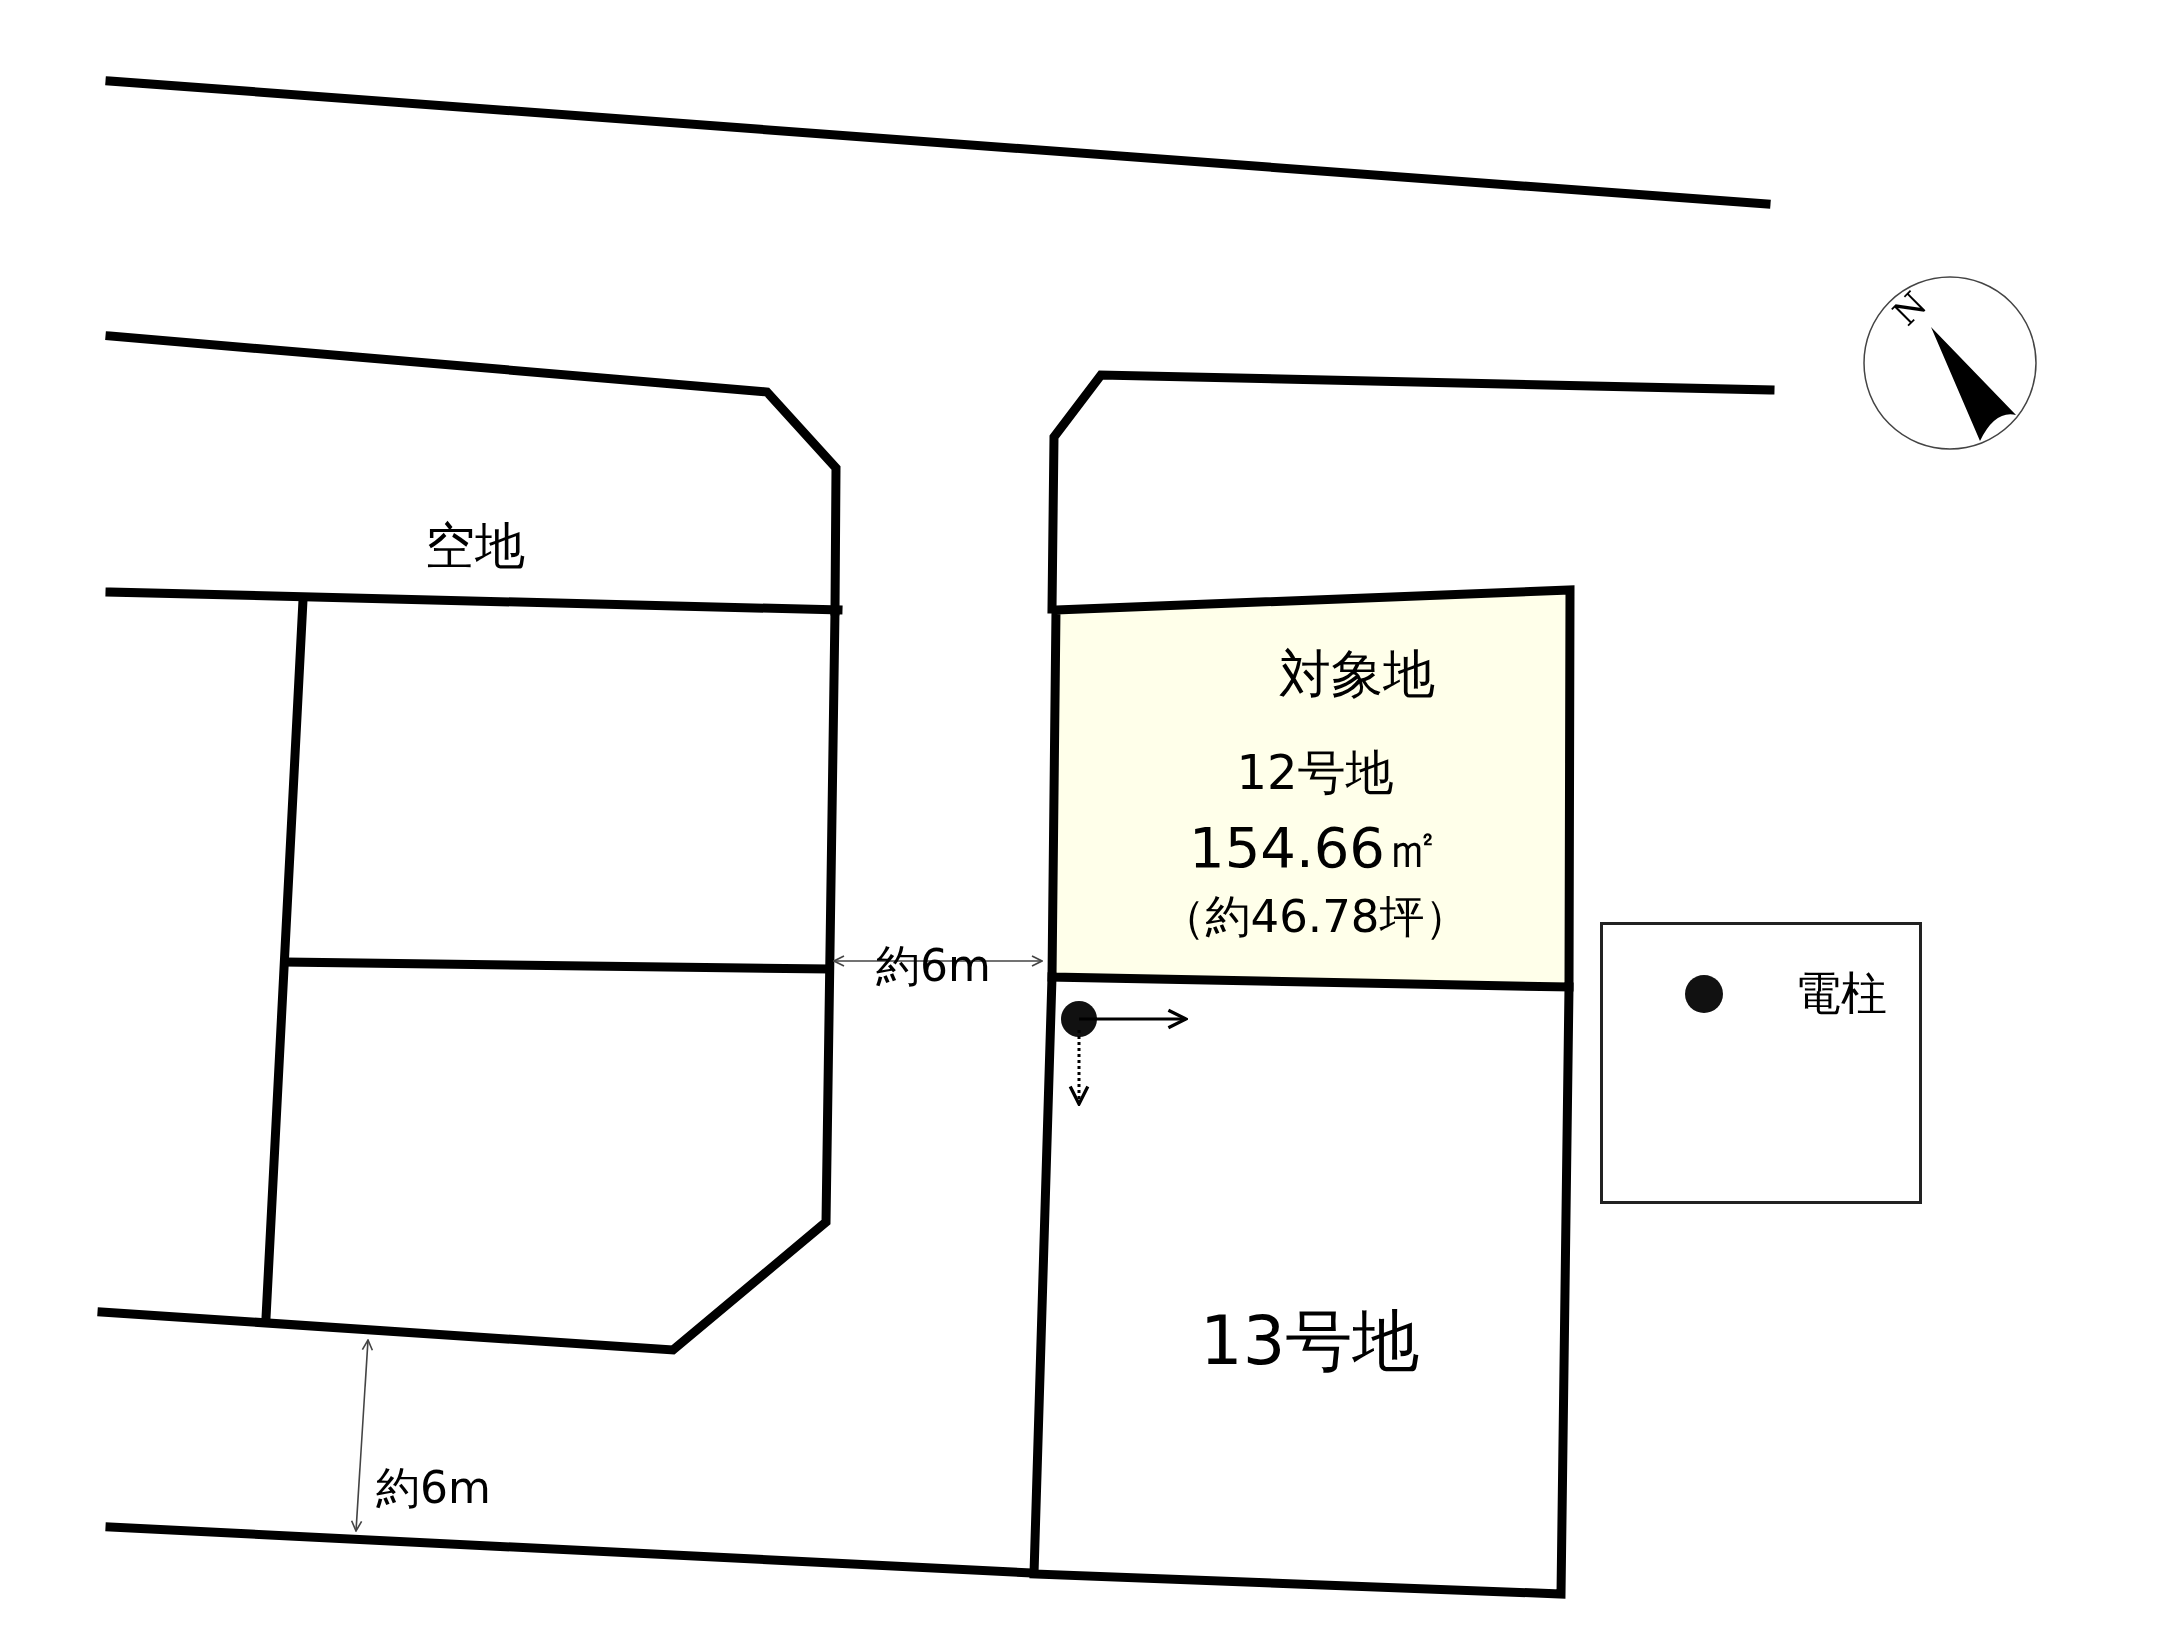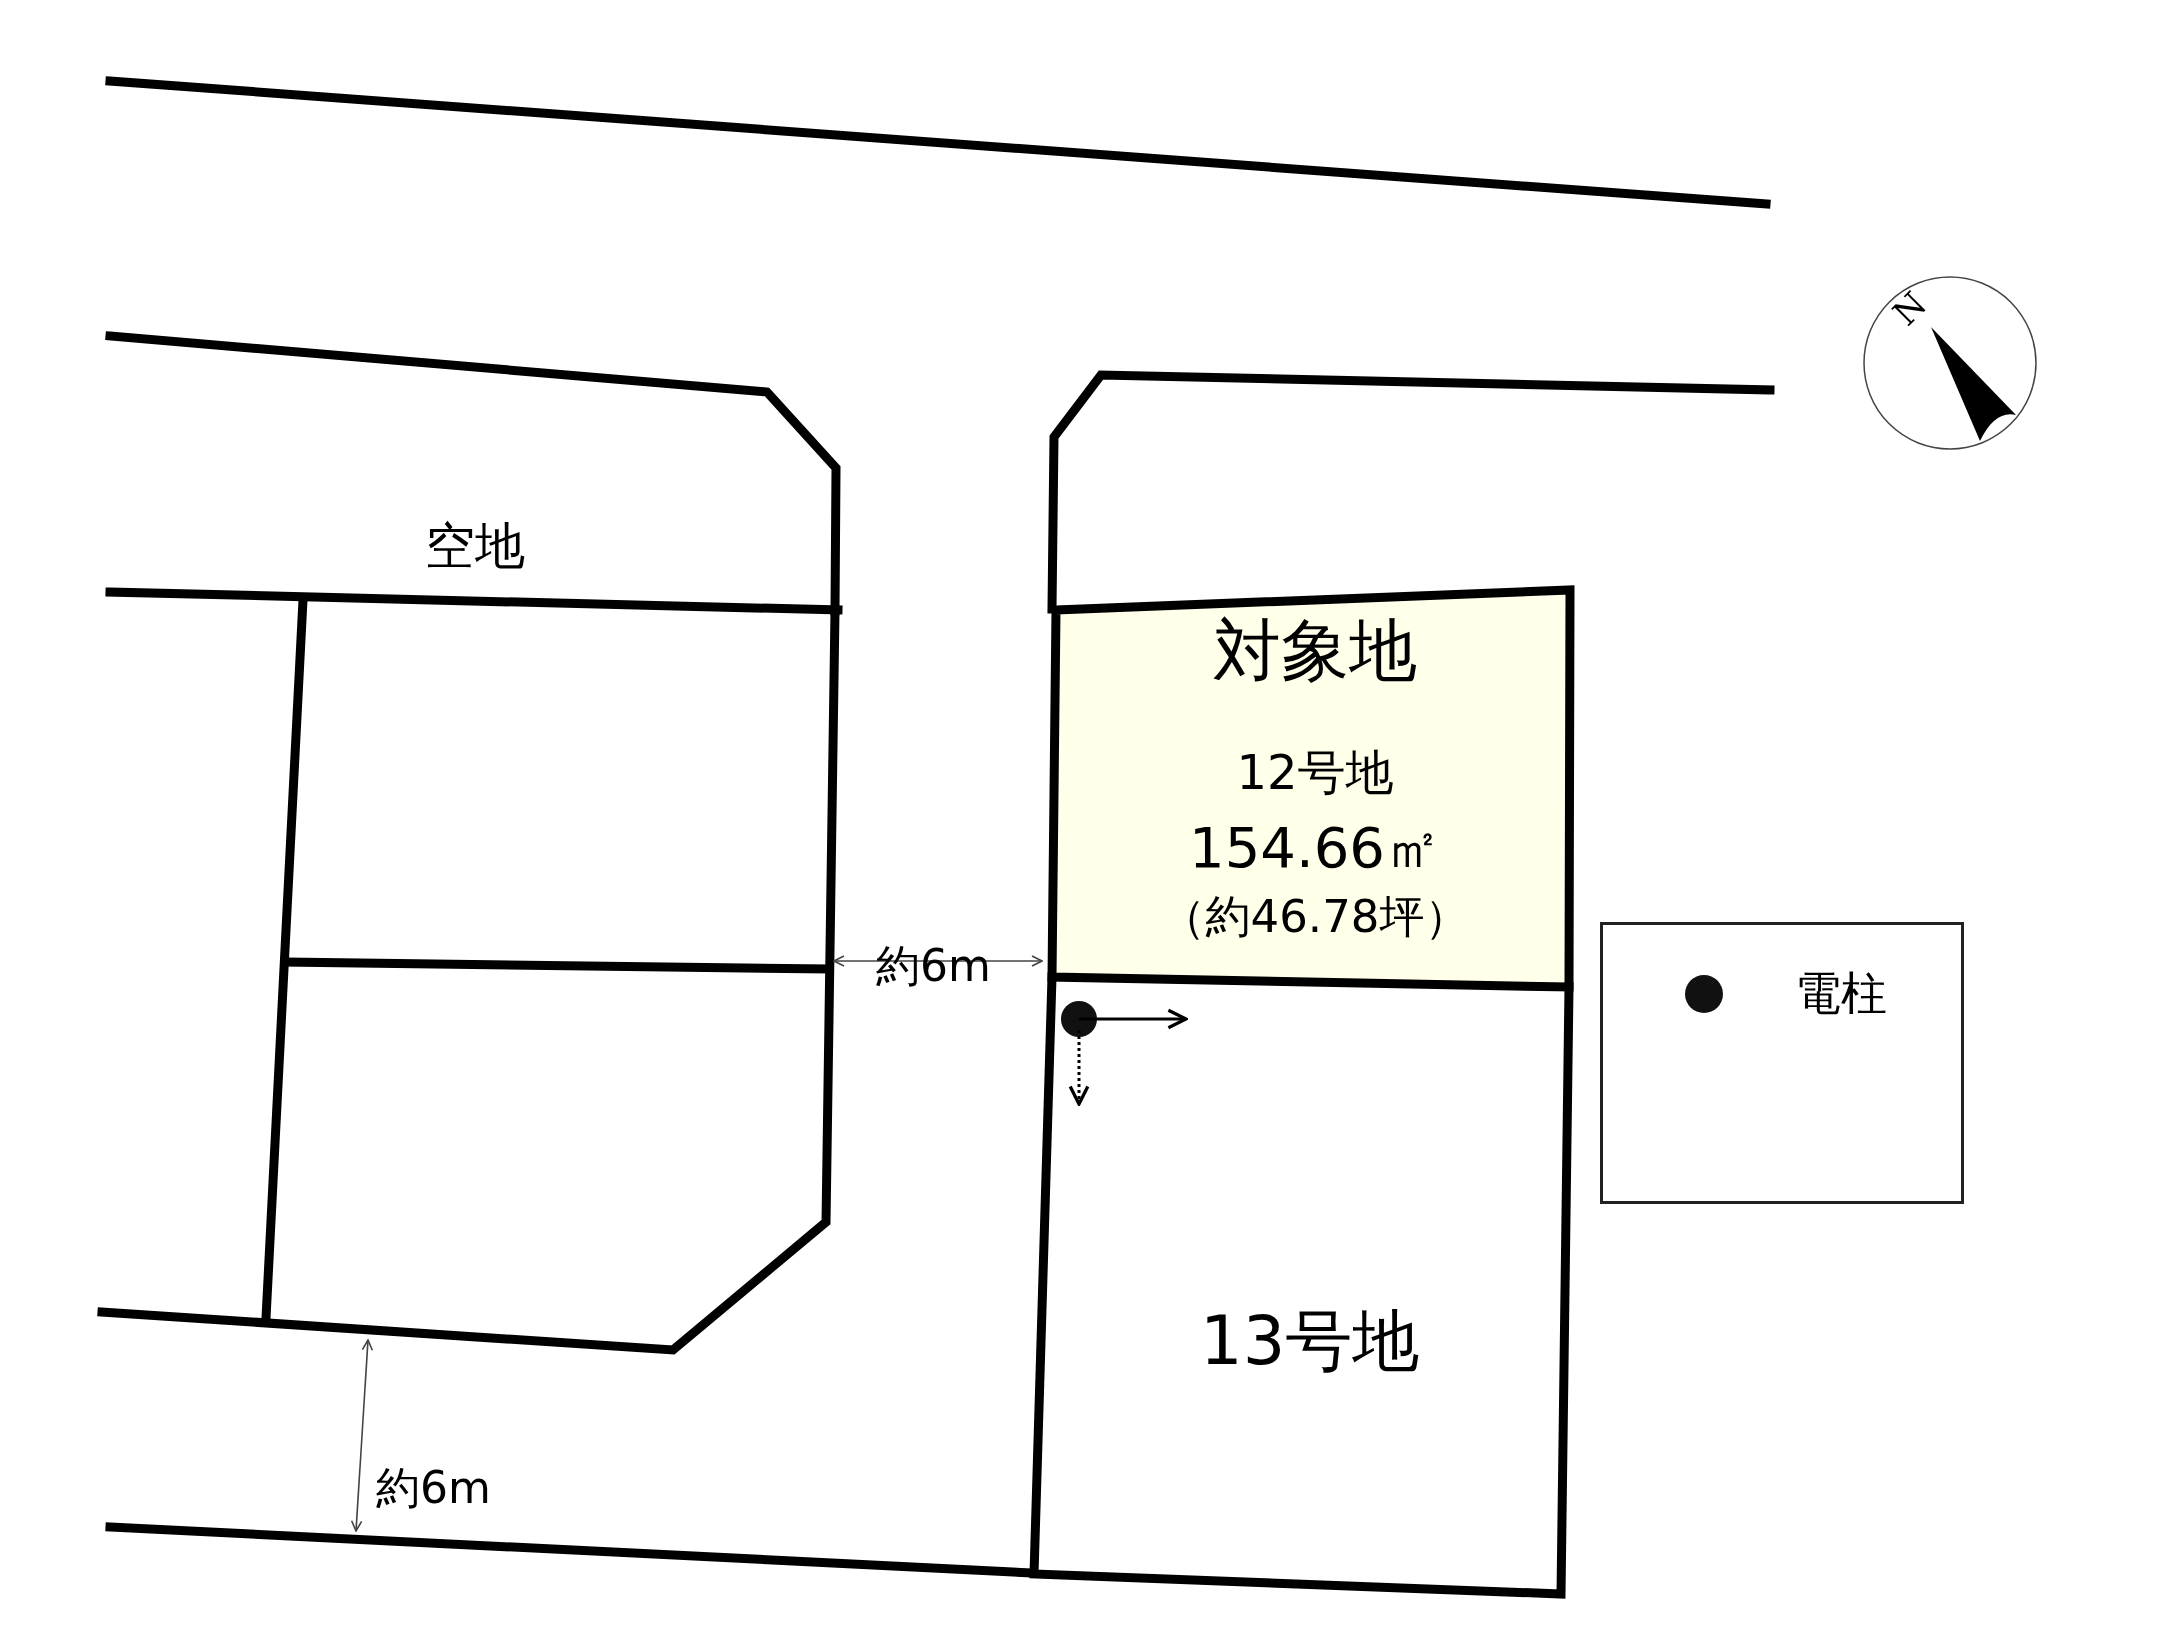--- a/index.html
+++ b/index.html
@@ -2,21 +2,21 @@
 <html><head>
 <meta charset="utf-8">
 <style>
   html, body { margin: 0; padding: 0; background: #ffffff; }
   body { width: 2171px; height: 1647px; overflow: hidden; position: relative; font-family: "DejaVu Sans", "Liberation Sans", sans-serif; }
   svg.plan { position: absolute; left: 0; top: 0; width: 2171px; height: 1647px; }
   .bd { stroke: #000; stroke-width: 9; fill: none; stroke-linejoin: miter; stroke-linecap: square; }
   .dim { stroke: #444; stroke-width: 1.6; fill: none; }
   .lbl { position: absolute; color: #000; white-space: nowrap; text-align: center; line-height: 1; margin-top: 48px; }
   .target-text { position: absolute; left: 1060px; width: 510px; text-align: center; color: #000; line-height: 1; }
-  .legend { position: absolute; left: 1600px; top: 922px; width: 364px; height: 282px; border: 3px solid #222; box-sizing: border-box; background: #fff; }
+  .legend { position: absolute; left: 1600px; top: 922px; width: 322px; height: 282px; border: 3px solid #222; box-sizing: border-box; background: #fff; }
   .legend-row { position: absolute; left: 0; width: 100%; height: 70px; }
   .legend-label { position: absolute; left: 192px; font-size: 46px; color: #000; line-height: 1; }
 </style>
 </head>
 <body>
 
 <svg class="plan" viewBox="0 0 2171 1647" xmlns="http://www.w3.org/2000/svg">
   <defs>
     <marker id="openArrow" viewBox="0 0 12 12" refX="11" refY="6" markerWidth="12" markerHeight="12" orient="auto-start-reverse" markerUnits="userSpaceOnUse">
       <path d="M1,1 L11,6 L1,11" fill="none" stroke="#444" stroke-width="1.6"></path>
@@ -55,21 +55,21 @@
 
   <g>
     <circle cx="1950" cy="363" r="86" fill="#fff" stroke="#444" stroke-width="1.5"></circle>
     <path d="M1931,327 L2016,415 Q1995,410 1980,441 Z" fill="#000"></path>
     <text x="0" y="0" transform="translate(1918,317) rotate(-45)" font-family="DejaVu Serif, Liberation Serif, serif" font-size="34" text-anchor="middle" fill="#000">N</text>
   </g>
 </svg>
 
 <div class="lbl" style="left:425px; top:473px; font-size:50px;">空地</div>
 
-<div class="target-text" style="top:617px; font-size:68px;">対象地</div>
+<div class="target-text" style="top:648px; font-size:52px;padding-left:42px;">対象地</div>
 <div class="target-text" style="top:748px; font-size:48px;">12号地</div>
 <div class="target-text" style="top:820px; font-size:56px;">154.66㎡</div>
 <div class="target-text" style="top:894px; font-size:45px;">（約46.78坪）</div>
 
 <div class="lbl" style="left:1200px; top:1260px; font-size:67px;">13号地</div>
 
 <div class="lbl" style="left:876px; top:896px; font-size:44px;">約6m</div>
 <div class="lbl" style="left:376px; top:1418px; font-size:44px;">約6m</div>
 
 <div class="legend">

